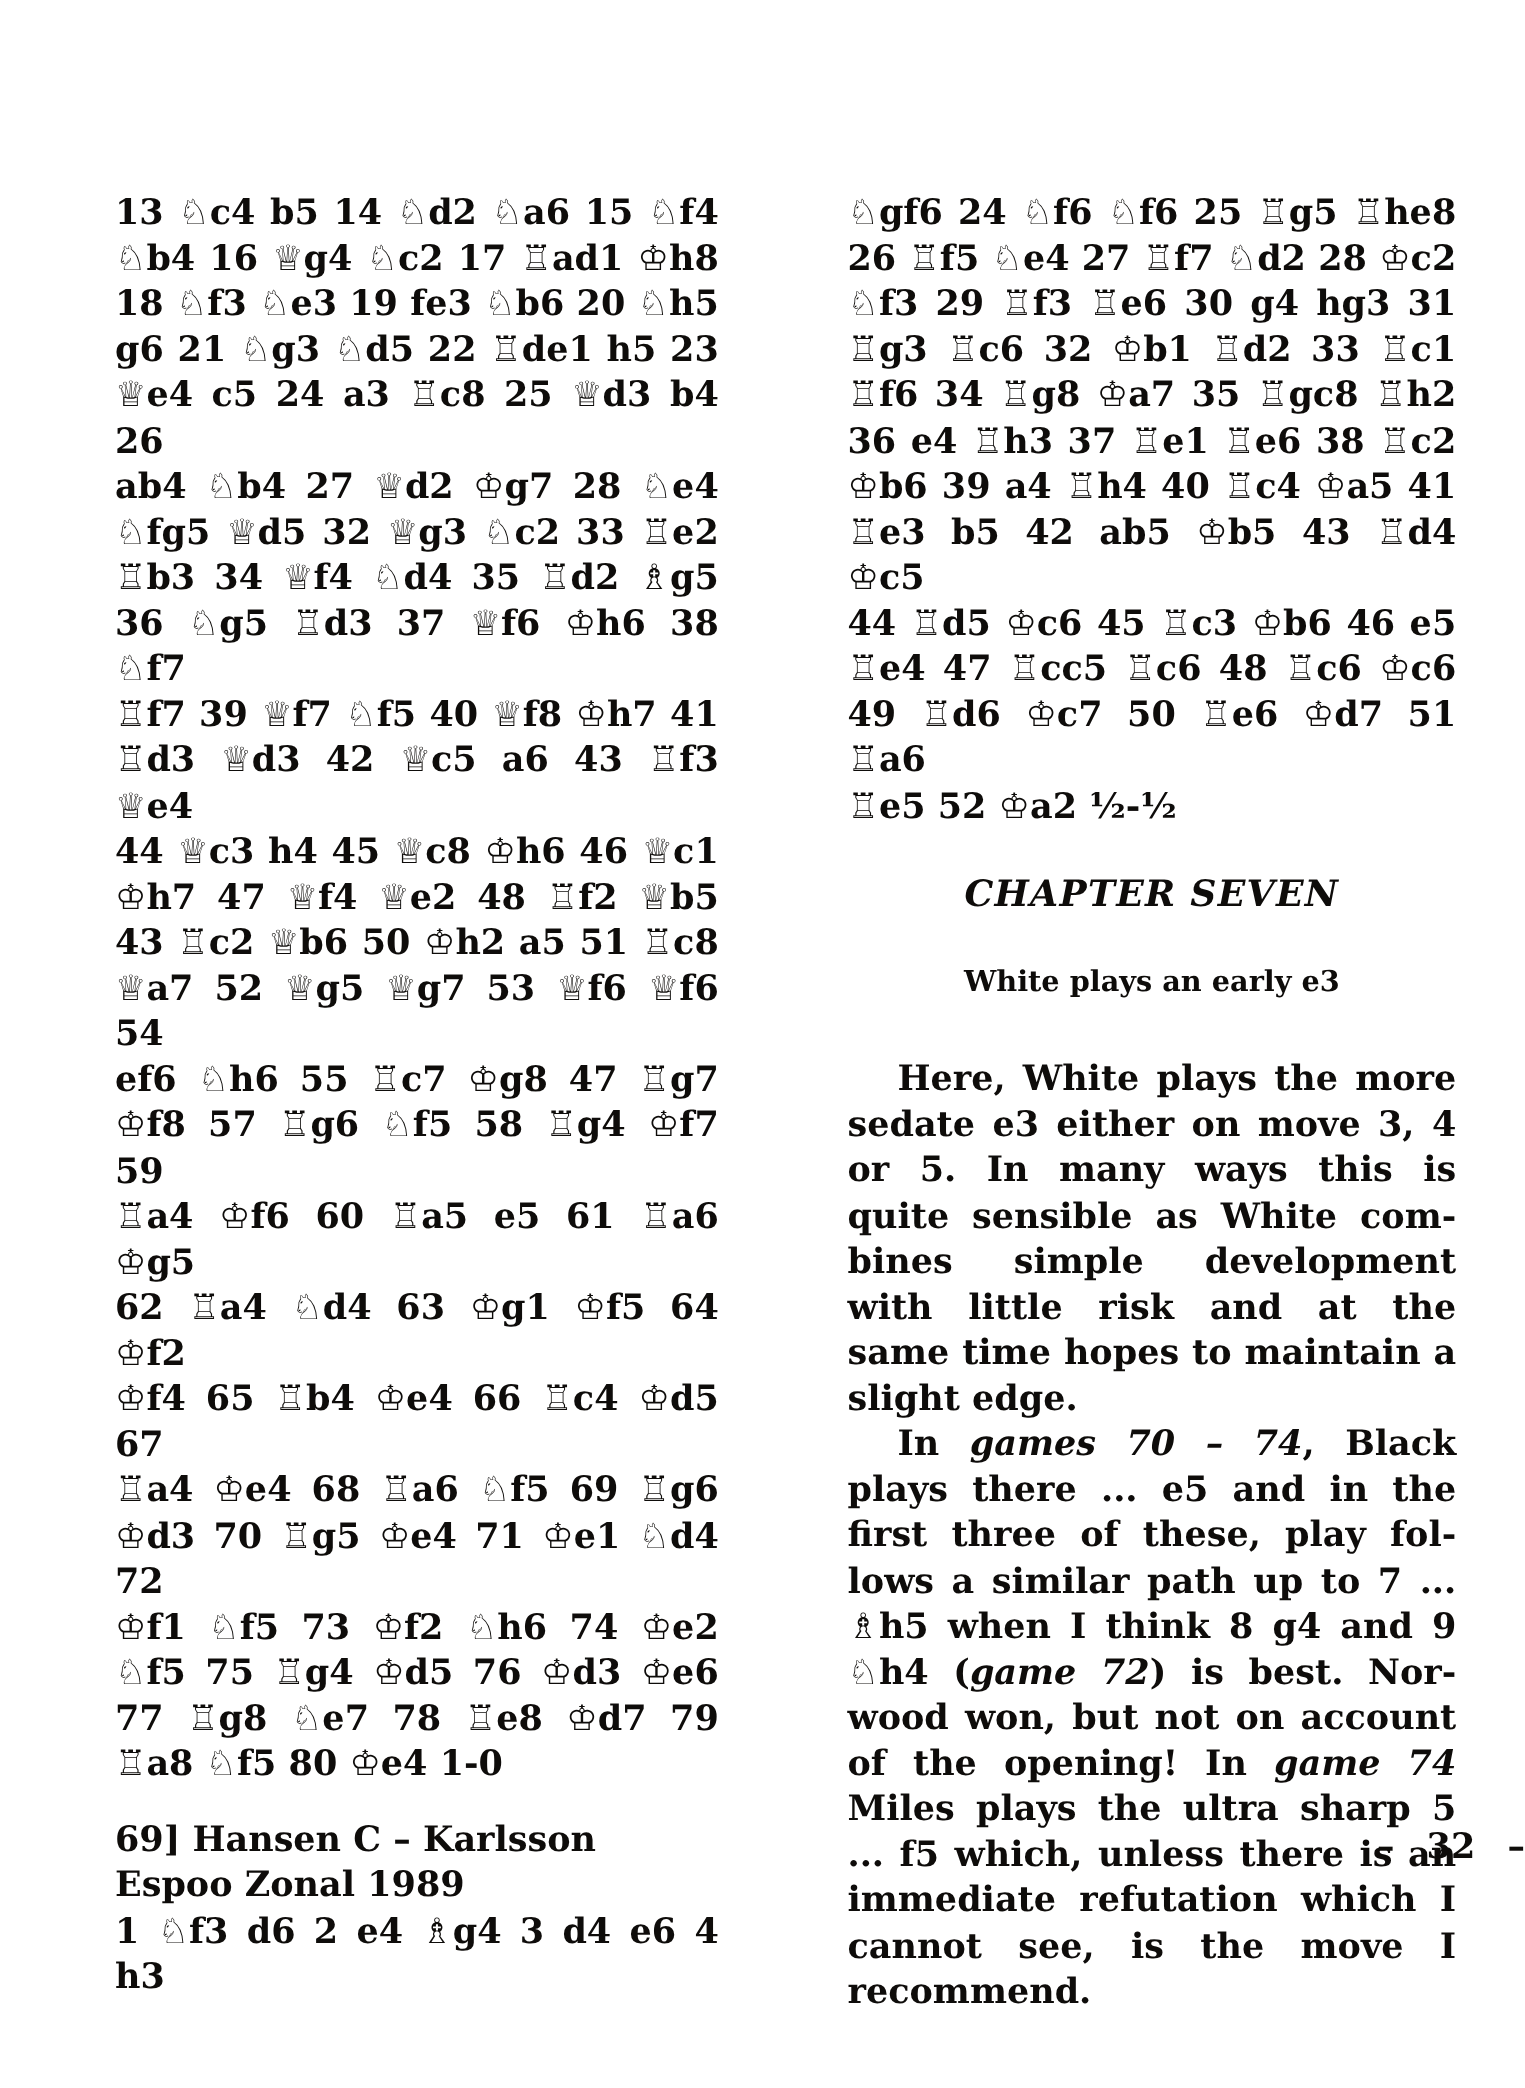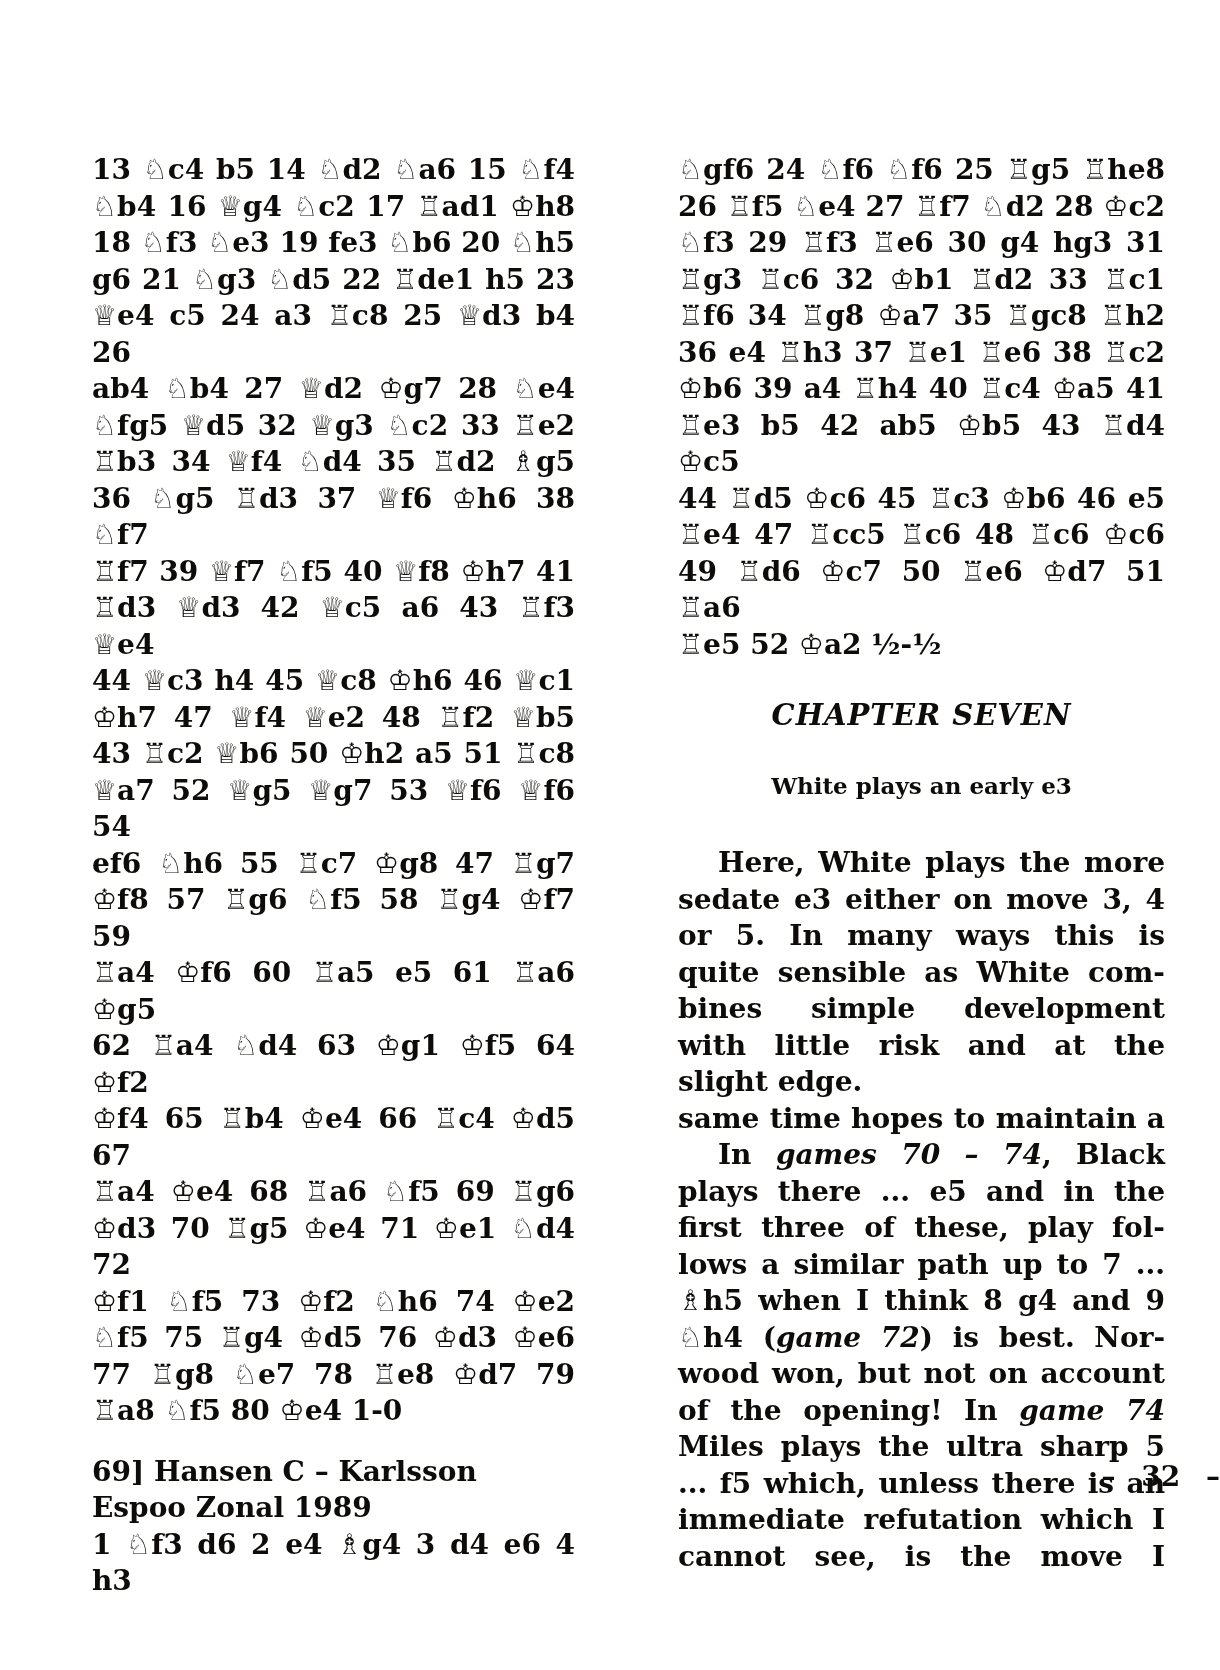--- a/index.html
+++ b/index.html
@@ -124,34 +124,35 @@
 
     <div class="chapter-title">White plays an early e3</div>
 
     <div class="prose-block first">
         <div class="tline jline indent"><span>Here, White plays the more</span></div>
         <div class="tline jline"><span>sedate e3 either on move 3, 4</span></div>
         <div class="tline jline"><span>or 5. In many ways this is</span></div>
         <div class="tline jline"><span>quite sensible as White com-</span></div>
         <div class="tline jline"><span>bines simple development</span></div>
         <div class="tline jline"><span>with little risk and at the</span></div>
+        <div class="tline jline"><span>same time hopes to maintain a</span></div>
         <div class="tline lline"><span>slight edge.</span></div>
-        <div class="tline jline"><span>same time hopes to maintain a</span></div>
       </div>
 
     <div class="prose-block">
         <div class="tline jline indent"><span>In </span><span class="it">games 70 – 74</span><span>, Black</span></div>
         <div class="tline jline"><span>plays there ... e5 and in the</span></div>
         <div class="tline jline"><span>first three of these, play fol-</span></div>
         <div class="tline jline"><span>lows a similar path up to 7 ...</span></div>
         <div class="tline jline"><span>♗h5 when I think 8 g4 and 9</span></div>
         <div class="tline jline"><span>♘h4 (</span><span class="it">game 72</span><span>) is best. Nor-</span></div>
         <div class="tline jline"><span>wood won, but not on account</span></div>
         <div class="tline jline"><span>of the opening! In </span><span class="it">game 74</span></div>
         <div class="tline jline"><span>Miles plays the ultra sharp 5</span></div>
         <div class="tline jline"><span>... f5 which, unless there is an</span></div>
         <div class="tline jline"><span>immediate refutation which I</span></div>
         <div class="tline jline"><span>cannot see, is the move I</span></div>
+        <div class="tline lline"><span>recommend.</span></div>
       </div>
   </div>
 
   <div class="footer">– 32 –</div>
 </div>
 
 </body></html>

